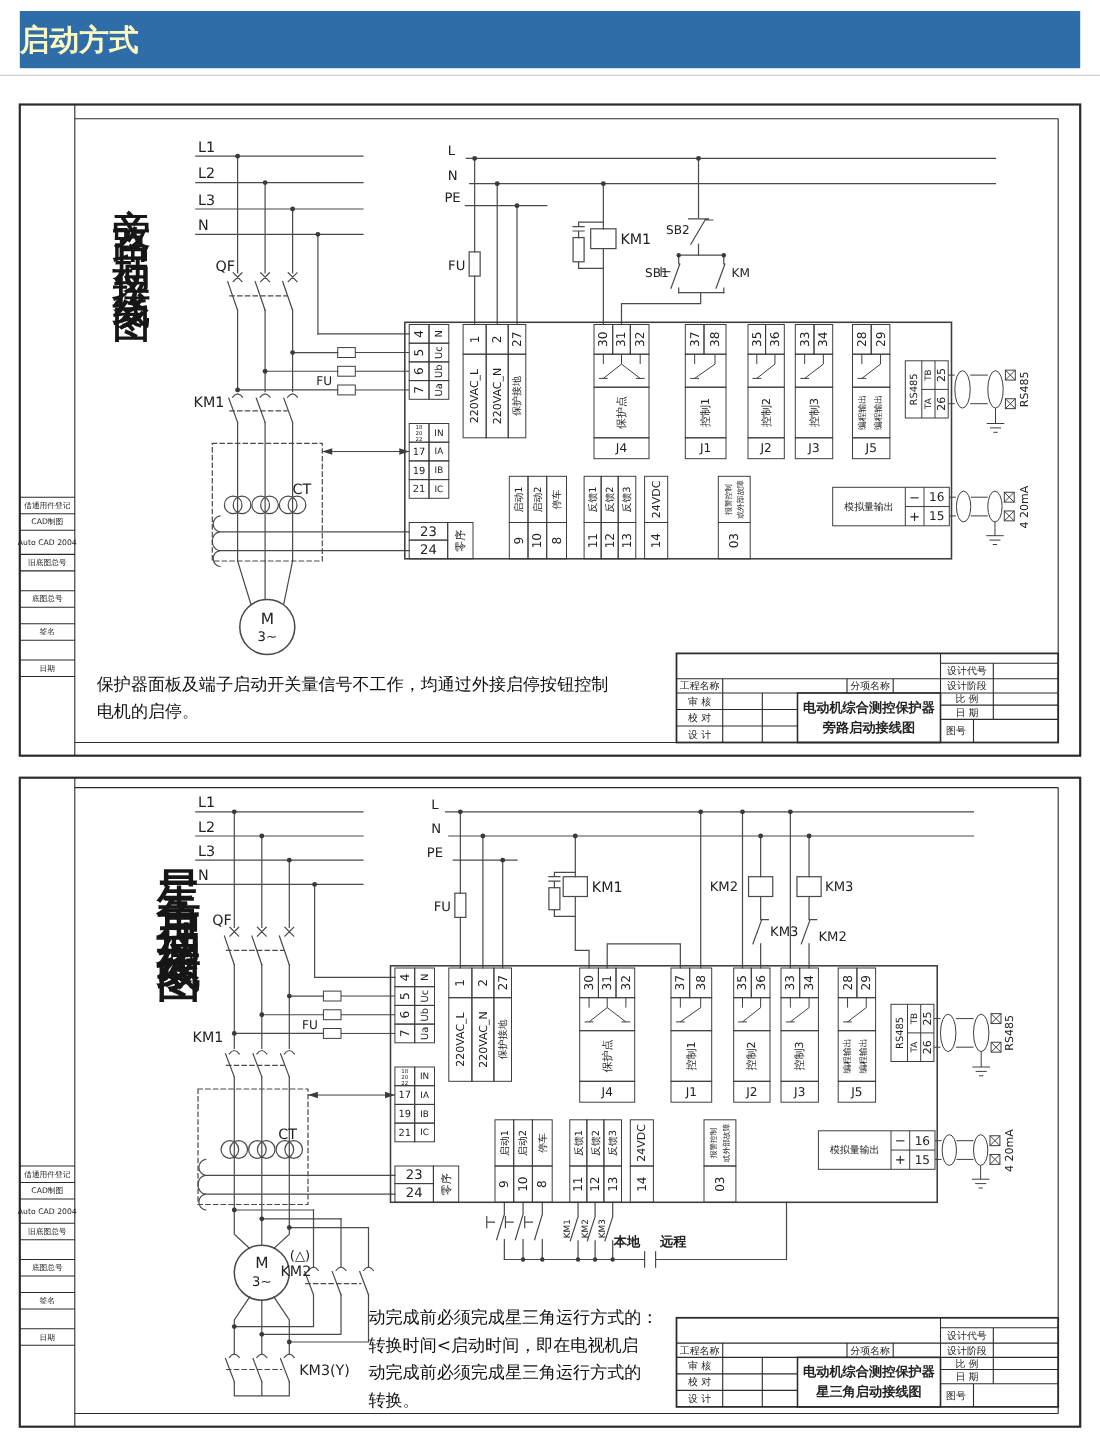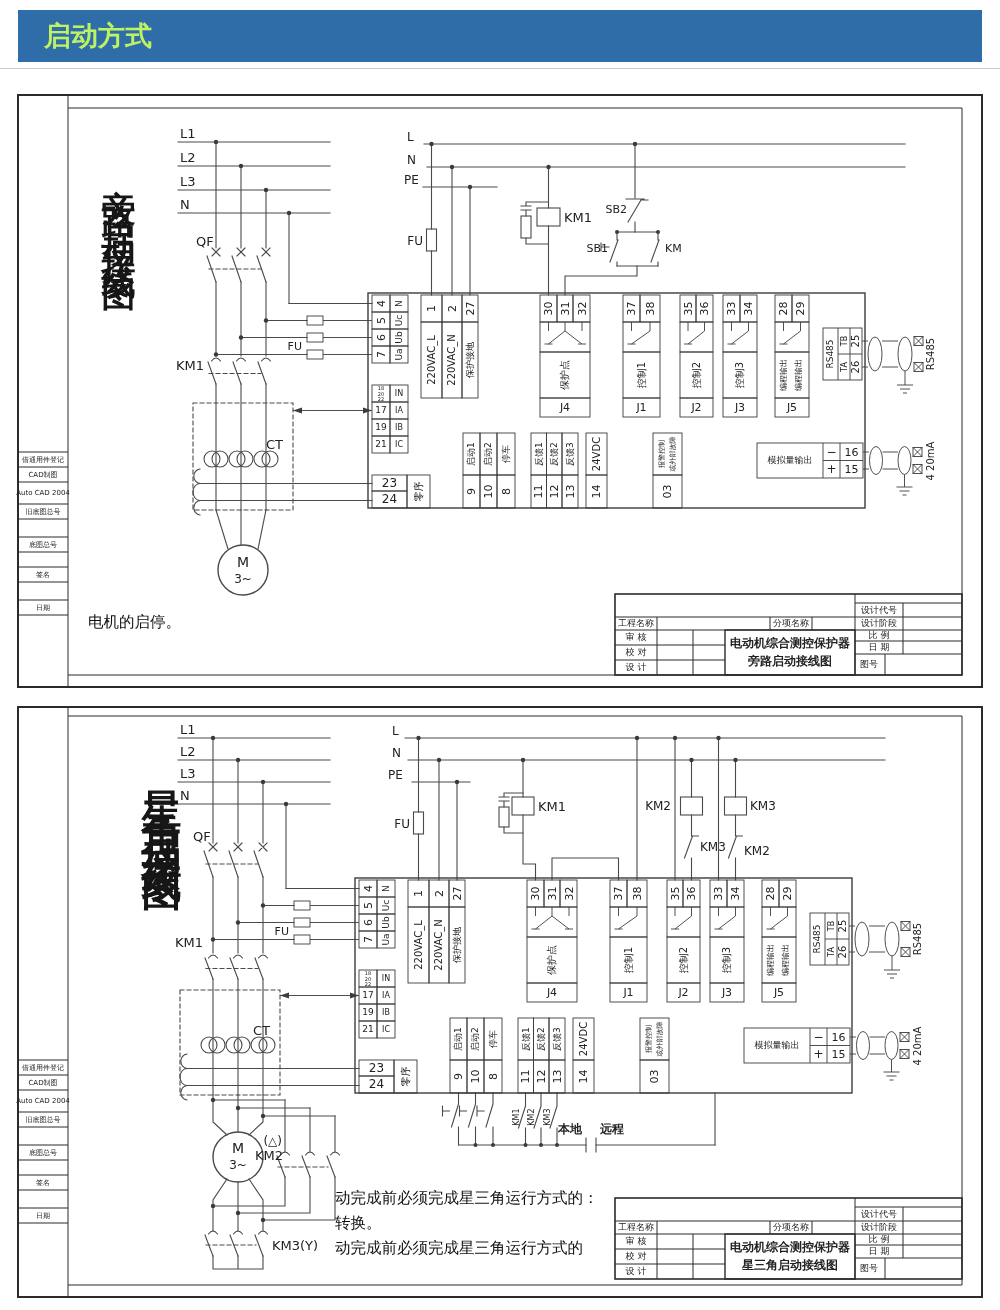--- a/index.html
+++ b/index.html
@@ -1,18 +1,18 @@
 <!DOCTYPE html>
 <html><head>
 <meta charset="utf-8">
 <style>
   html,body{margin:0;padding:0;background:#fff;}
   body{width:1000px;height:1310px;position:relative;font-family:"DejaVu Sans",sans-serif;}
   .hdr{position:absolute;left:18px;top:10px;width:964px;height:52px;background:#2f6da8;}
-  .hdr span{display:block;color:#bef264;font-size:27px;font-weight:bold;line-height:52px;padding-left:26px;font-family:"Liberation Sans",sans-serif;}
+  .hdr span{display:block;color:#fef9c3;font-size:27px;font-weight:bold;line-height:52px;font-family:"Liberation Sans",sans-serif;}
   .hrule{position:absolute;left:0;top:68px;width:1000px;border-top:1px solid #cdcdcd;}
   svg.sheet{position:absolute;left:0;top:0;}
   svg text{fill:#222;stroke:none;font-family:"DejaVu Sans",sans-serif;}
   .dev rect,.dev path,.dev line,.dev ellipse,.dev circle{fill:none;stroke:#3c3c3c;stroke-width:.9;}
   .dev .o{stroke-width:1.4;}
   .wire line,.wire path,.wire rect,.wire circle,.wire ellipse{fill:none;stroke:#4a4a4a;stroke-width:1.1;stroke-linecap:square;}
   .frame line,.frame rect,.frame path{fill:none;stroke:#2b2b2b;stroke-width:1;}
   .fat{stroke-width:2px !important;}
   .dash{stroke-dasharray:4 3;}
   circle.dot{fill:#3a3a3a;stroke:none;}
@@ -907,21 +907,23 @@
     <text class="c f9" x="636" y="1271.5" dy=".33em">设  计</text>
     <text class="c f12 b" x="790" y="1251">电动机综合测控保护器</text>
     <text class="c f12 b" x="790" y="1269">星三角启动接线图</text>
   </g>
 </svg>
 
 <div class="vtitle vt1">旁路启动接线图</div>
 <div class="vtitle vt2">星三角启动接线图</div>
 
 <div class="note n1">
+  <div>保护器面板及端子启动开关量信号不工作，均通过外接启停按钮控制</div>
   <div>电机的启停。</div>
 </div>
 <div class="note n2w">
 </div>
 <div class="note n2n">
   <div>动完成前必须完成星三角运行方式的：</div>
+  <div>转换时间&lt;启动时间，即在电视机启</div>
+  <div>动完成前必须完成星三角运行方式的</div>
   <div>转换。</div>
-  <div>动完成前必须完成星三角运行方式的</div>
 </div>
 
 </body></html>

